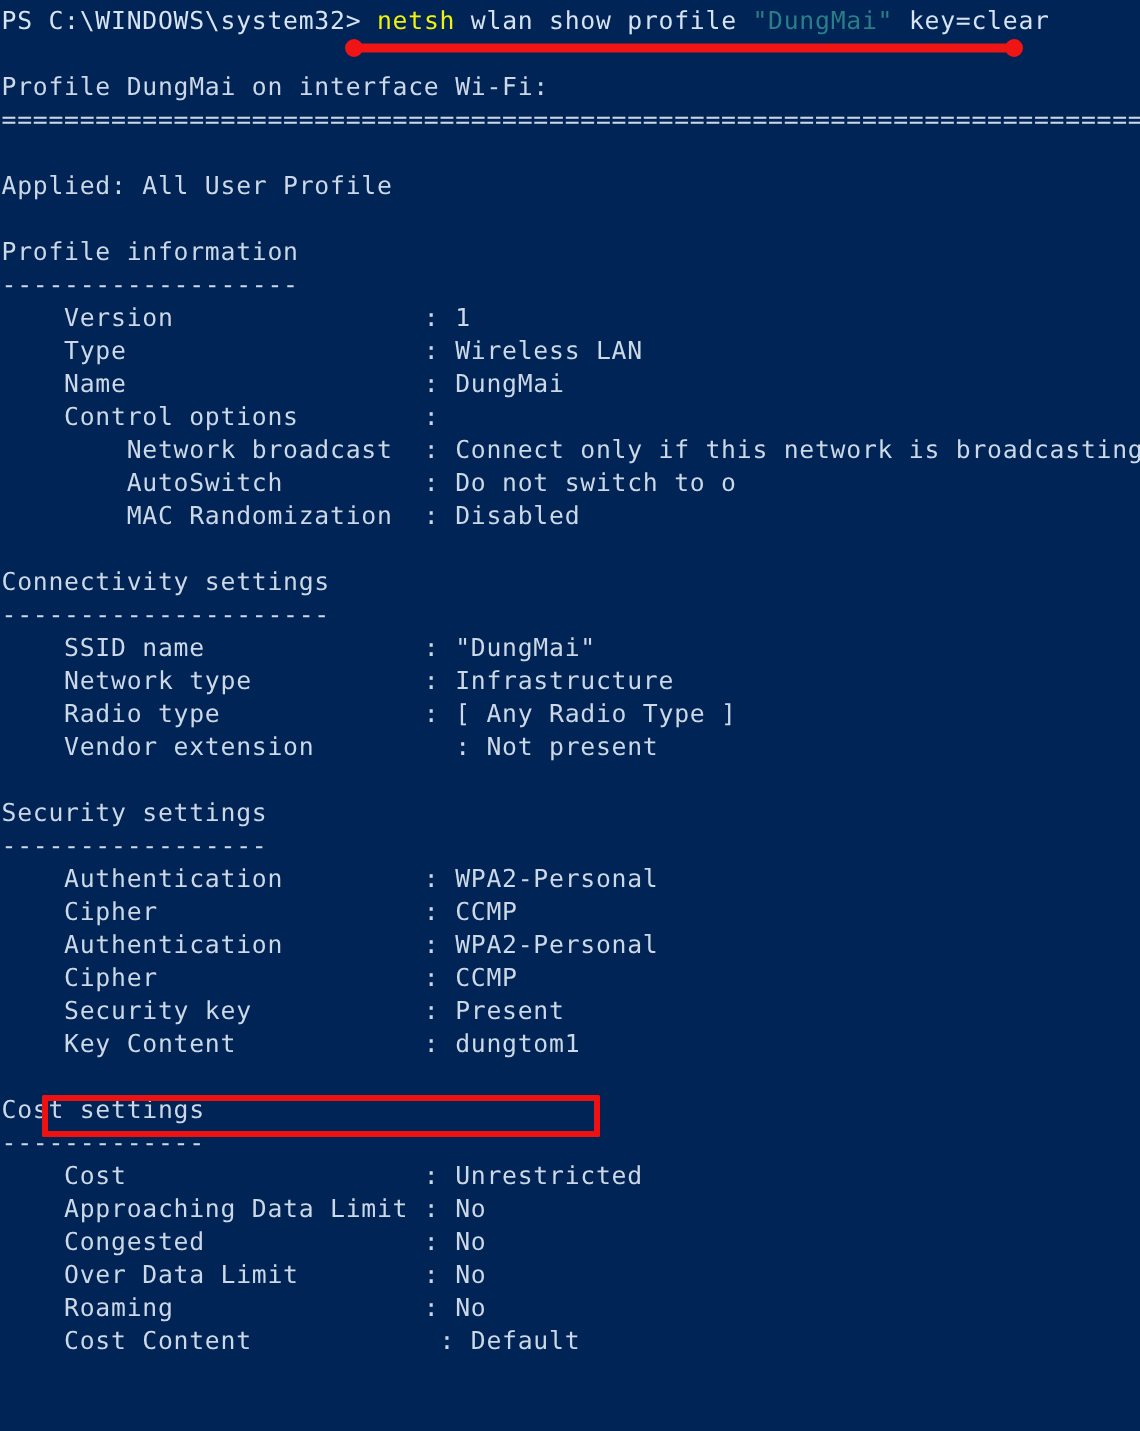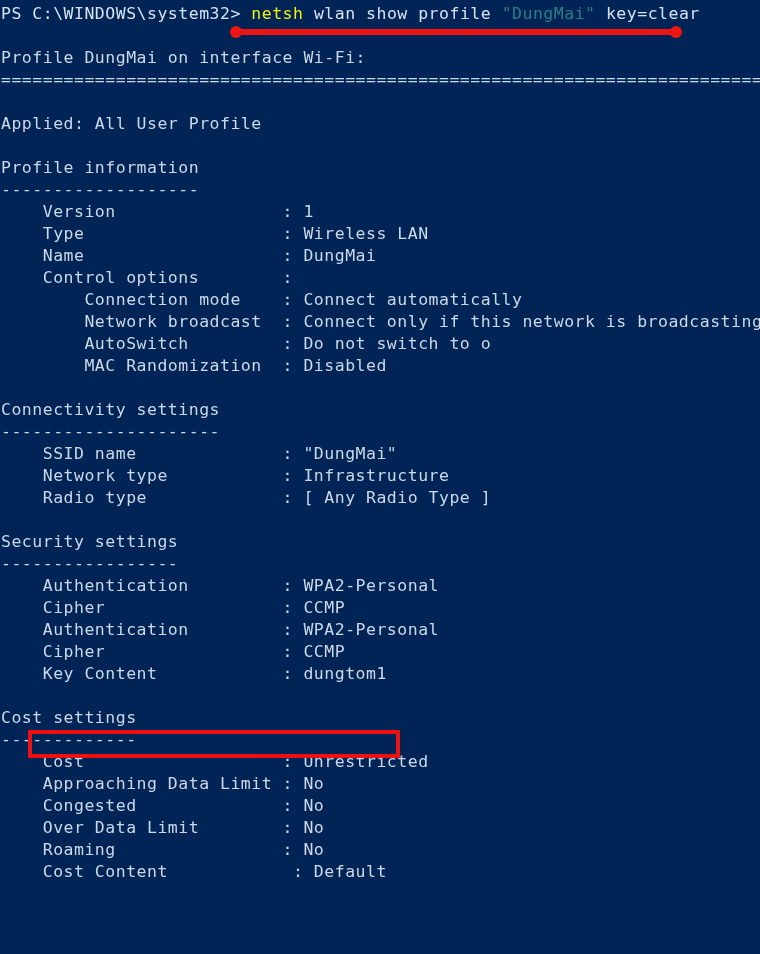--- a/index.html
+++ b/index.html
@@ -91,37 +91,38 @@
 
     <div class="line blank"> </div>
 
     <div id="sections">
         <div class="line">Profile information</div>
         <div class="line">-------------------</div>
         <div class="line">    Version                : 1</div>
         <div class="line">    Type                   : Wireless LAN</div>
         <div class="line">    Name                   : DungMai</div>
         <div class="line">    Control options        :</div>
-        <div class="line">        Connection mode    : Connect automatically</div>
         <div class="line">        Network broadcast  : Connect only if this network is broadcasting</div>
         <div class="line">        AutoSwitch         : Do not switch to o</div>
         <div class="line">        MAC Randomization  : Disabled</div>
         <div class="line blank"> </div>
         <div class="line">Connectivity settings</div>
         <div class="line">---------------------</div>
         <div class="line">    SSID name              : "DungMai"</div>
         <div class="line">    Network type           : Infrastructure</div>
         <div class="line">    Radio type             : [ Any Radio Type ]</div>
+        <div class="line">    Vendor extension         : Not present</div>
         <div class="line blank"> </div>
         <div class="line">Security settings</div>
         <div class="line">-----------------</div>
         <div class="line">    Authentication         : WPA2-Personal</div>
         <div class="line">    Cipher                 : CCMP</div>
         <div class="line">    Authentication         : WPA2-Personal</div>
         <div class="line">    Cipher                 : CCMP</div>
+        <div class="line">    Security key           : Present</div>
         <div class="line">    Key Content            : dungtom1</div>
         <div class="line blank"> </div>
         <div class="line">Cost settings</div>
         <div class="line">-------------</div>
         <div class="line">    Cost                   : Unrestricted</div>
         <div class="line">    Approaching Data Limit : No</div>
         <div class="line">    Congested              : No</div>
         <div class="line">    Over Data Limit        : No</div>
         <div class="line">    Roaming                : No</div>
         <div class="line">    Cost Content            : Default</div>

